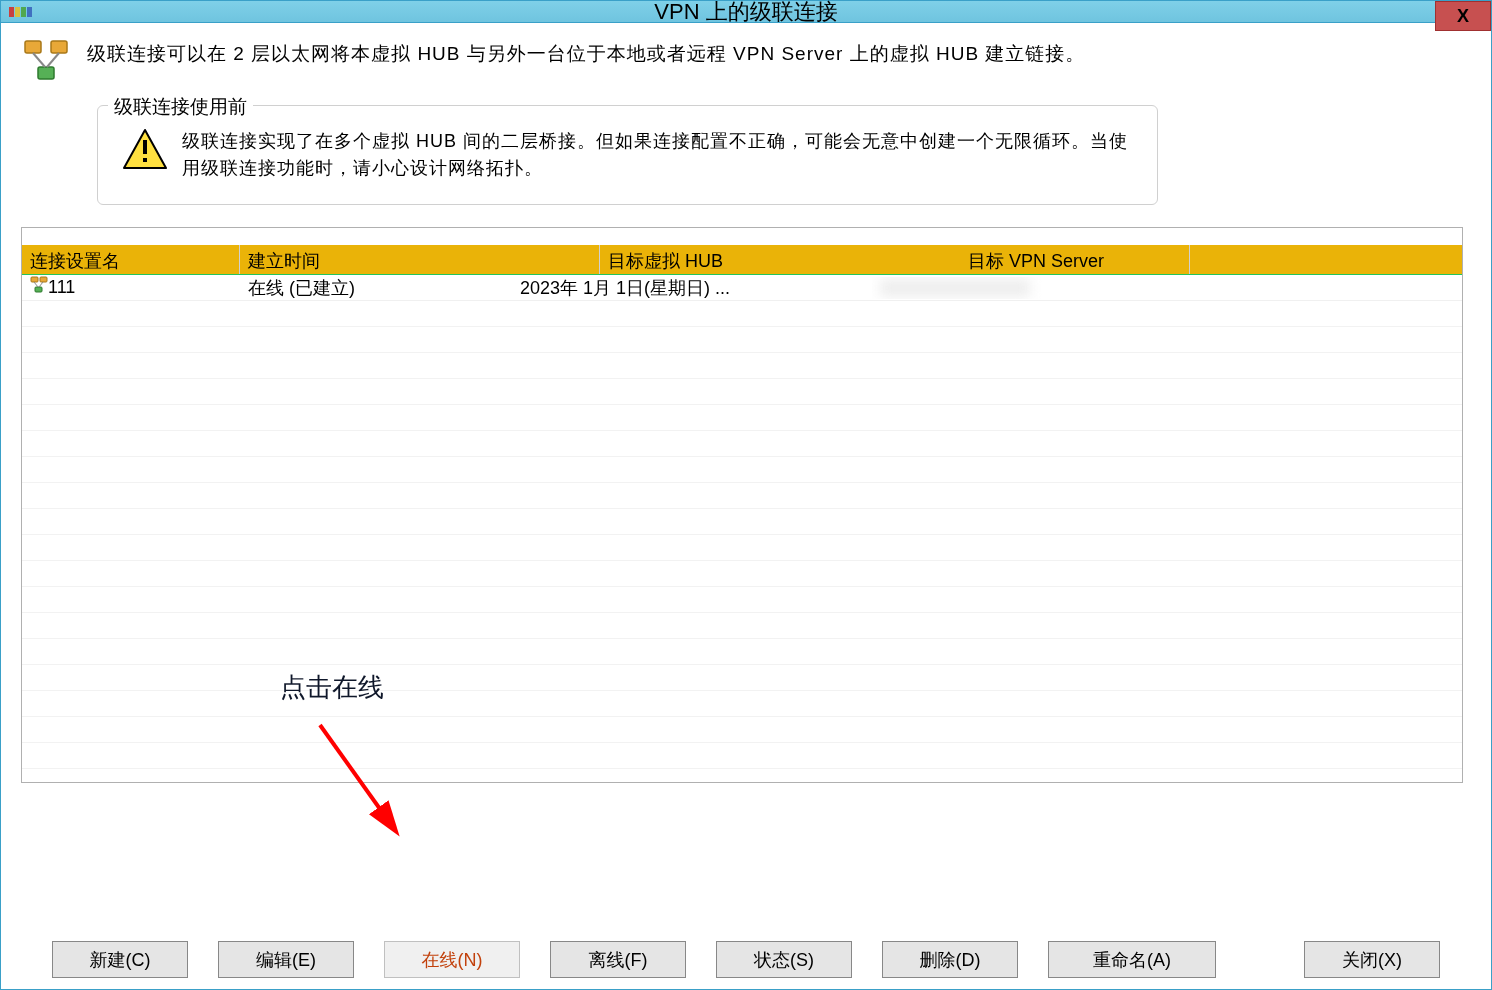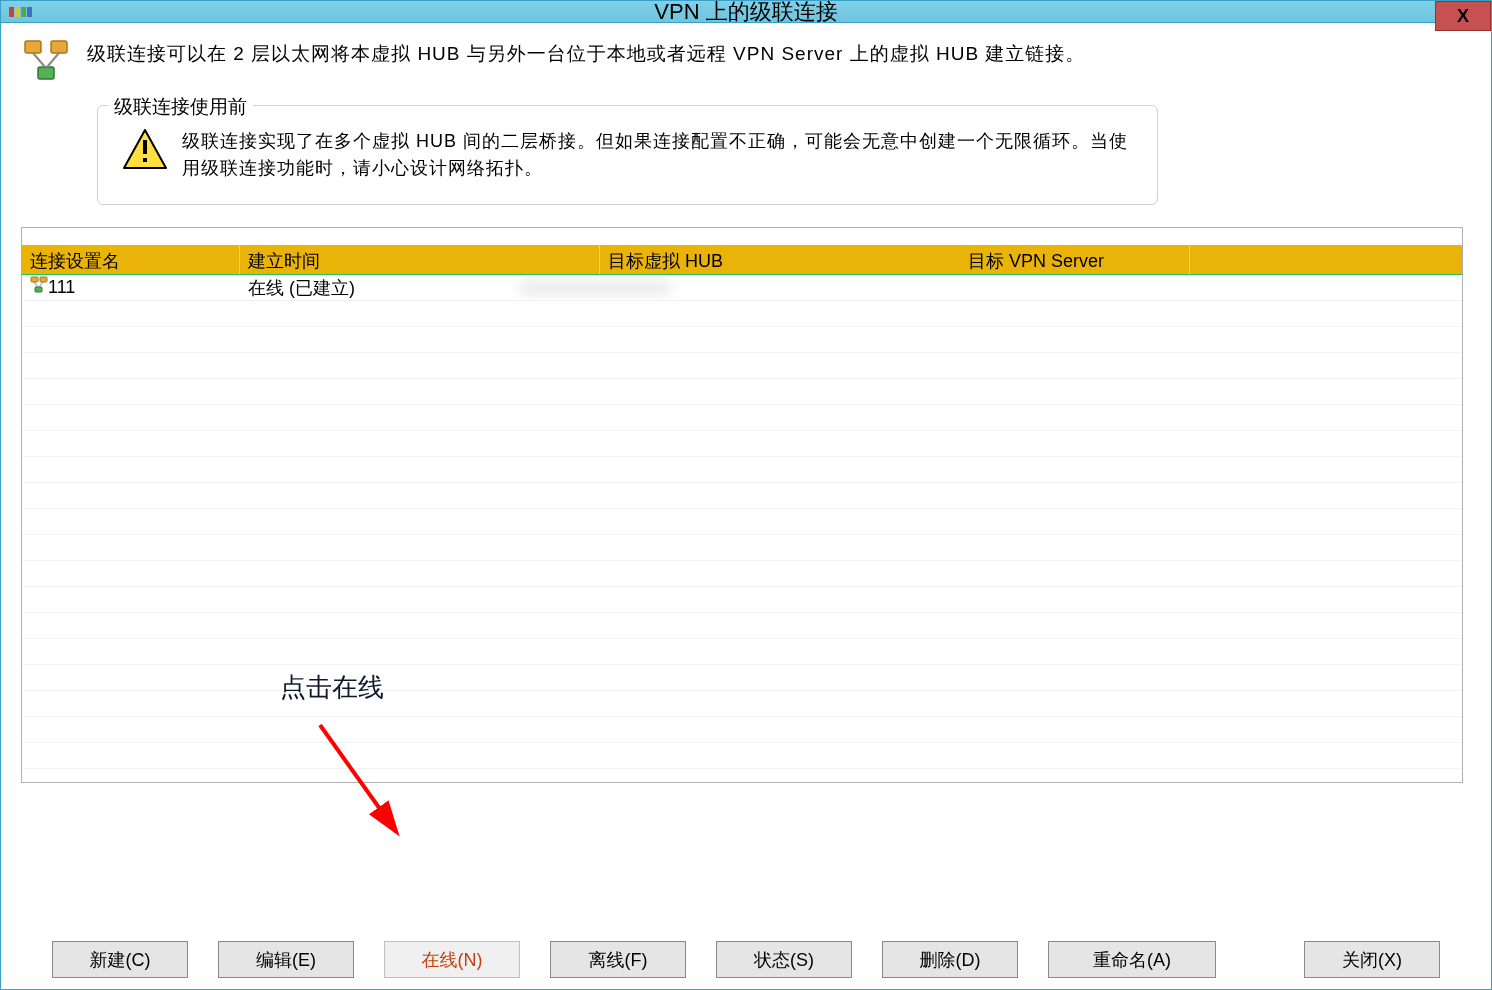--- a/index.html
+++ b/index.html
@@ -263,20 +263,21 @@
                 <rect x="1" y="1" width="7" height="5" rx="1" fill="#e8a838" stroke="#a97818"></rect>
                 <rect x="10" y="1" width="7" height="5" rx="1" fill="#e8a838" stroke="#a97818"></rect>
                 <rect x="5" y="11" width="7" height="5" rx="1" fill="#56b056" stroke="#2e7a2e"></rect>
                 <line x1="4" y1="6" x2="8" y2="11" stroke="#888"></line>
                 <line x1="13" y1="6" x2="9" y2="11" stroke="#888"></line>
               </svg>
             </span>
             <span>111</span>
           </div>
           <div class="lv-cell col2">在线 (已建立)</div>
+          <div class="lv-cell col3">2023年 1月 1日(星期日)  ...</div>
           <div class="lv-cell col4">
               <div class="blur-cell"></div>
             </div>
           <div class="lv-cell col5"></div>
         </div>
         <div class="lv-empty-row"></div>
           <div class="lv-empty-row"></div>
           <div class="lv-empty-row"></div>
         <div class="lv-empty-row"></div>
           <div class="lv-empty-row"></div>

